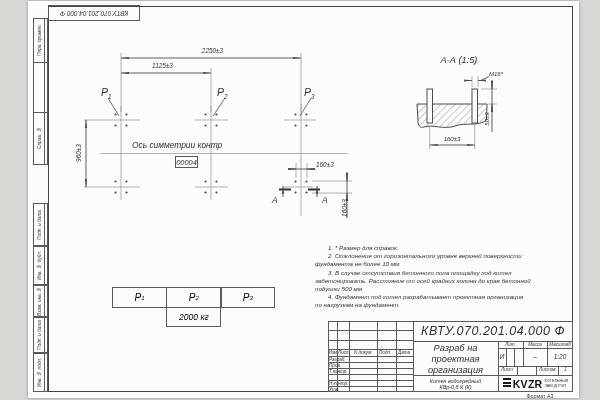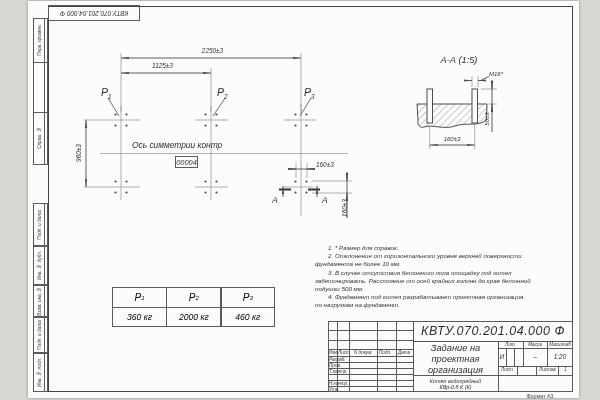--- a/index.html
+++ b/index.html
@@ -198,23 +198,21 @@
         <sub>1</sub>
       </div>
     <div class="cell" style="left:54.3px;top:0;width:55px;height:21px;font-size:10px;font-style:italic;">
       <span>P</span>
         <sub>2</sub>
       </div>
     <div class="cell" style="left:108.6px;top:0;width:54.4px;height:21px;font-size:10px;font-style:italic;">
       <span>P</span>
         <sub>3</sub>
       </div>
-    <div class="cell" style="left:0;top:20.2px;width:55px;height:20px;font-size:8.6px;font-style:italic;">360 кг</div>
     <div class="cell" style="left:54.3px;top:20.2px;width:55px;height:20px;font-size:8.6px;font-style:italic;">2000 кг</div>
-    <div class="cell" style="left:108.6px;top:20.2px;width:54.4px;height:20px;font-size:8.6px;font-style:italic;">460 кг</div>
   </div>
 
   <div class="abs" style="left:328px;top:321px;width:245px;height:71px;">
     <div class="bx" style="left:0;top:0;width:245px;height:71px;border-width:1.2px;"></div>
 
     <div class="abs" style="left:9px;top:0;height:71px;border-left:0.8px solid #5a5a5a;"></div>
     <div class="abs" style="left:21px;top:0;height:71px;border-left:0.8px solid #5a5a5a;"></div>
     <div class="abs" style="left:49px;top:0;height:71px;border-left:0.8px solid #5a5a5a;"></div>
     <div class="abs" style="left:68px;top:0;height:71px;border-left:0.8px solid #5a5a5a;"></div>
     <div class="abs" style="left:85px;top:0;height:71px;border-left:1px solid #555;"></div>
@@ -236,21 +234,21 @@
 
     <div class="t lbl" style="left:1px;top:36.5px;">Разраб.</div>
     <div class="t lbl" style="left:1px;top:42.5px;">Пров.</div>
     <div class="t lbl" style="left:1px;top:48.5px;">Т.контр.</div>
     <div class="t lbl" style="left:1px;top:60.5px;">Н.контр.</div>
     <div class="t lbl" style="left:1px;top:66.5px;">Утв.</div>
 
     <div class="abs" style="left:85px;top:20px;width:160px;border-top:1px solid #555;"></div>
     <div class="t tc" style="left:85px;top:4px;width:160px;font-size:12.5px;letter-spacing:0.5px;">КВТУ.070.201.04.000  Ф</div>
     <div class="abs" style="left:85px;top:54px;width:160px;border-top:0.8px solid #5a5a5a;"></div>
-    <div class="t tc" style="left:85px;top:23px;width:85px;font-size:9.3px;">Задание на</div>
+    <div class="t tc" style="left:85px;top:23px;width:85px;font-size:9.3px;">Разраб на</div>
     <div class="t tc" style="left:85px;top:34px;width:85px;font-size:9.3px;">проектная</div>
     <div class="t tc" style="left:85px;top:45px;width:85px;font-size:9.3px;">организация</div>
     <div class="t tc" style="left:85px;top:57.5px;width:85px;font-size:5.4px;">Котел водогрейный</div>
     <div class="t tc" style="left:85px;top:64px;width:85px;font-size:5.4px;">КВр-0,8 К (К)</div>
     <div class="abs" style="left:170px;top:20px;height:51px;border-left:0.8px solid #5a5a5a;"></div>
 
     <div class="abs" style="left:170px;top:27px;width:75px;border-top:0.8px solid #5a5a5a;"></div>
     <div class="abs" style="left:170px;top:45px;width:75px;border-top:0.8px solid #5a5a5a;"></div>
     <div class="abs" style="left:195px;top:20px;height:25px;border-left:0.8px solid #5a5a5a;"></div>
     <div class="abs" style="left:219px;top:20px;height:25px;border-left:0.8px solid #5a5a5a;"></div>
@@ -263,16 +261,28 @@
     <div class="t tc" style="left:195px;top:33px;width:24px;font-size:6.4px;">–</div>
     <div class="t tc" style="left:219px;top:33px;width:26px;font-size:6.4px;">1:20</div>
 
     <div class="abs" style="left:189px;top:45px;height:9px;border-left:0.8px solid #5a5a5a;"></div>
     <div class="abs" style="left:208px;top:45px;height:9px;border-left:0.8px solid #5a5a5a;"></div>
     <div class="abs" style="left:230px;top:45px;height:9px;border-left:0.8px solid #5a5a5a;"></div>
     <div class="t lbl" style="left:173px;top:47px;">Лист</div>
     <div class="t lbl" style="left:211px;top:47px;">Листов</div>
     <div class="t tc lbl" style="left:230px;top:47px;width:15px;">1</div>
 
+    <div class="abs" style="left:170px;top:54px;width:75px;height:17px;display:flex;align-items:center;justify-content:center;gap:2px;">
+      <div class="logo-bars">
+          <div></div>
+          <div></div>
+          <div></div>
+        </div>
+      <span style="font-weight:bold;font-size:10.5px;color:#111;letter-spacing:0.3px;">KVZR</span>
+      <span style="display:inline-block;line-height:1.15;">
+        <span style="display:block;font-size:3.8px;color:#333;">КОТЕЛЬНЫЙ</span>
+        <span style="display:block;font-size:3.8px;color:#333;">ЗАВОД РЭП</span>
+      </span>
+    </div>
   </div>
 
   <div class="t tc" style="left:500px;top:393.5px;width:80px;font-size:5.4px;font-style:normal;color:#444;">Формат А3</div>
 </div>
 
 </body></html>

